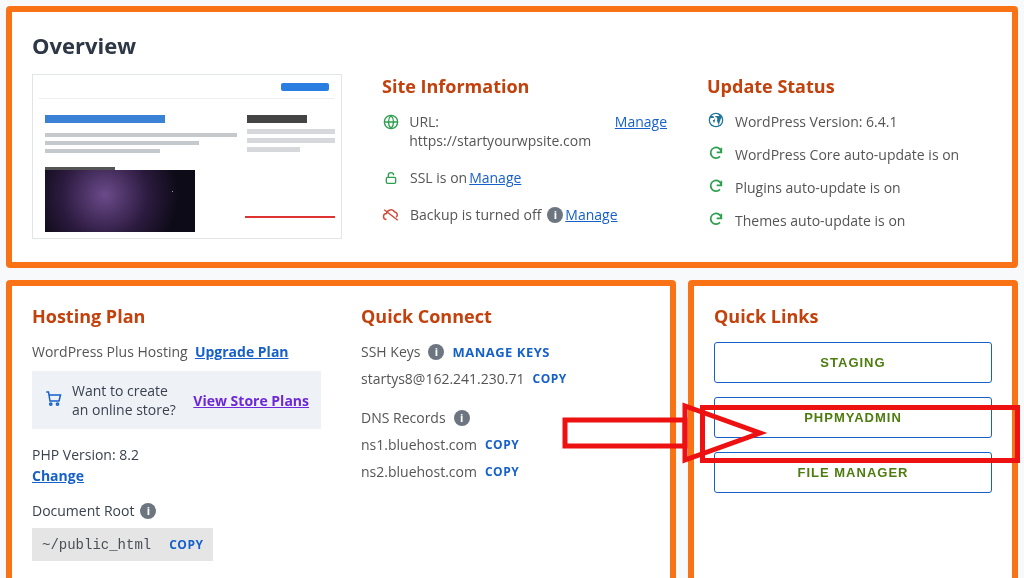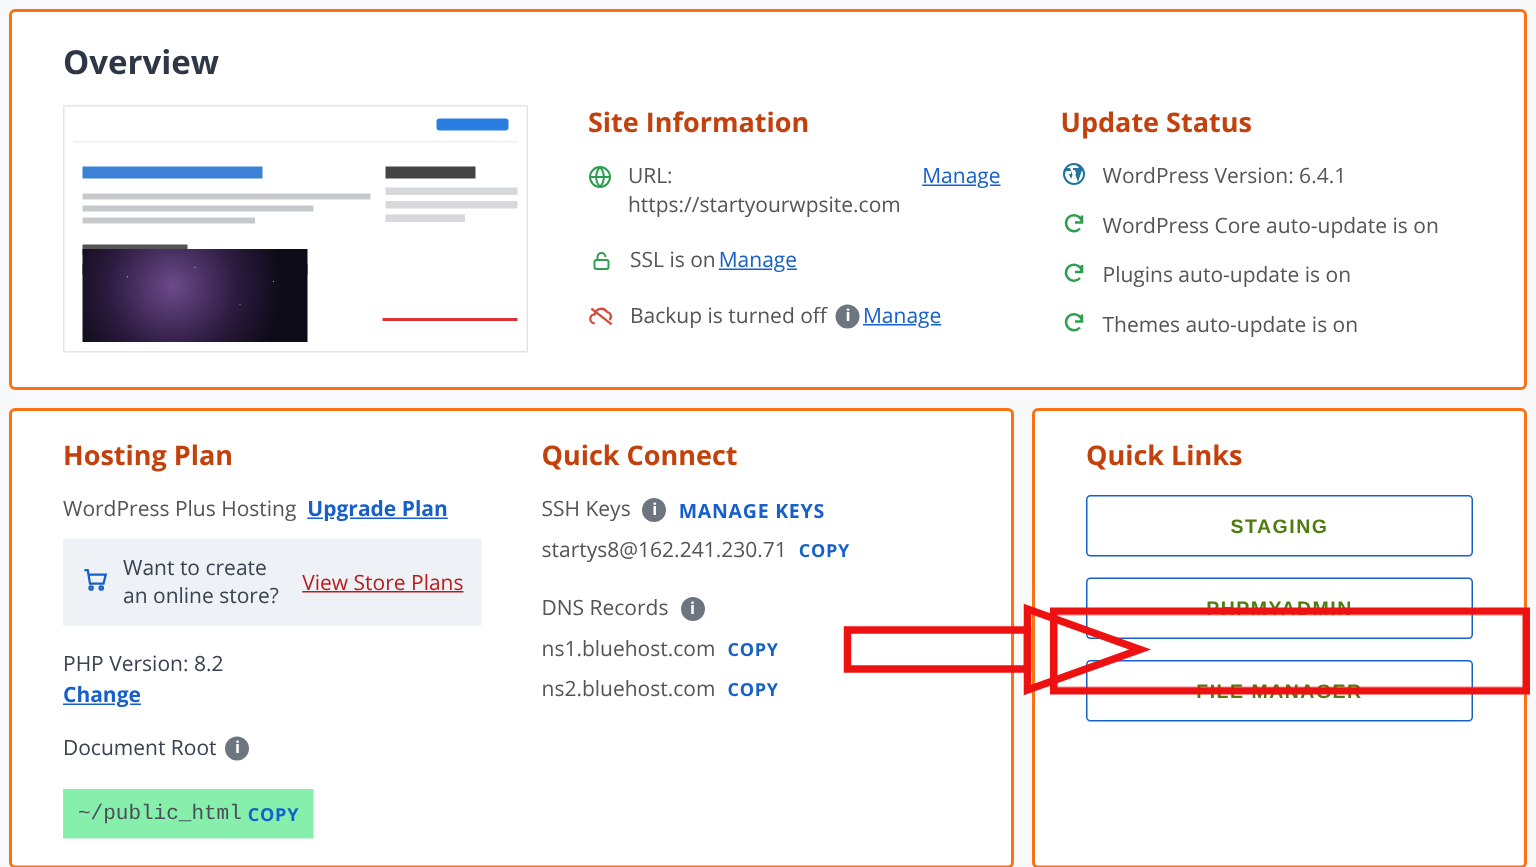--- a/index.html
+++ b/index.html
@@ -3,21 +3,21 @@
 <meta charset="utf-8">
 <style>
   * { box-sizing: border-box; }
   body {
     margin: 0;
     font-family: "Open Sans", -apple-system, BlinkMacSystemFont, "Segoe UI", Arial, sans-serif;
     background: #f8f9fa;
     color: #333;
     font-size: 14px;
   }
-  .panel { background: #fff; border: 2px solid #f97316; border-radius: 4px; padding: 18px 34px; margin: 0 0 12px 0; }
+  .panel { background: #fff; border: 6px solid #f97316; border-radius: 4px; padding: 18px 20px; margin: 0 0 12px 0; }
   .row { display: flex; gap: 12px; padding: 0 6px; }
   h2 { font-size: 22px; font-weight: 700; color: #2d3745; margin: 0 0 14px 0; }
   h3 { font-size: 18px; font-weight: 700; color: #c2410c; margin: 0 0 14px 0; }
 
   
   .overview-cols { display: flex; gap: 40px; }
   .thumb {
     width: 310px; height: 165px; border: 1px solid #e2e5e8; background: #fff;
     position: relative; overflow: hidden;
   }
@@ -58,26 +58,26 @@
   .hosting-cols { display:flex; gap:40px; }
   .hosting-col { flex:1; }
 
   .plan-line { color:#555; margin-bottom:10px; }
   .inline-link { color:#1660c9; text-decoration: underline; cursor:pointer;font-weight:bold; }
   .store-box {
     background:#eef2f6; padding:10px 12px; display:flex; align-items:center; gap:10px; margin-bottom:16px;
   }
   .store-box .cart { color:#1660c9; }
   .store-box .msg { flex:1; color:#3a4250; font-size:14px; }
-  .store-box .plans { color:#b91c1c; text-decoration: underline; cursor:pointer; white-space:nowrap; }
+  .store-box .plans { color:#6d28d9; text-decoration: underline; cursor:pointer; white-space:nowrap;font-weight:bold; }
 
   .kv-label { color:#3a4250; margin-bottom:2px; display:flex; align-items:center; gap:6px; }
   .code-box {
-    background:#86efac; padding:8px 10px; font-family: "Courier New", monospace; color:#4a4f57;
-    display:inline-flex; align-items:center; gap:4px; margin-top:16px;
+    background:#e5e5e5; padding:8px 10px; font-family: "Courier New", monospace; color:#4a4f57;
+    display:inline-flex; align-items:center; gap:18px; margin-top:6px;
   }
   .copy { color:#1660c9; font-weight:700; font-size:12px; letter-spacing:0.5px; cursor:pointer; font-family: "Open Sans", Arial, sans-serif; }
   .mk-link { color:#1660c9; font-weight:700; font-size:13px; letter-spacing:0.5px; cursor:pointer; }
   .qc-line { color:#555; margin-bottom:8px; display:flex; align-items:center; gap:8px; }
 
   .info-i {
     width:16px; height:16px; border-radius:50%; background:#6d7680; color:#fff; display:inline-flex;
     align-items:center; justify-content:center; font-size:11px; font-weight:700; font-style:normal;
   }
 

